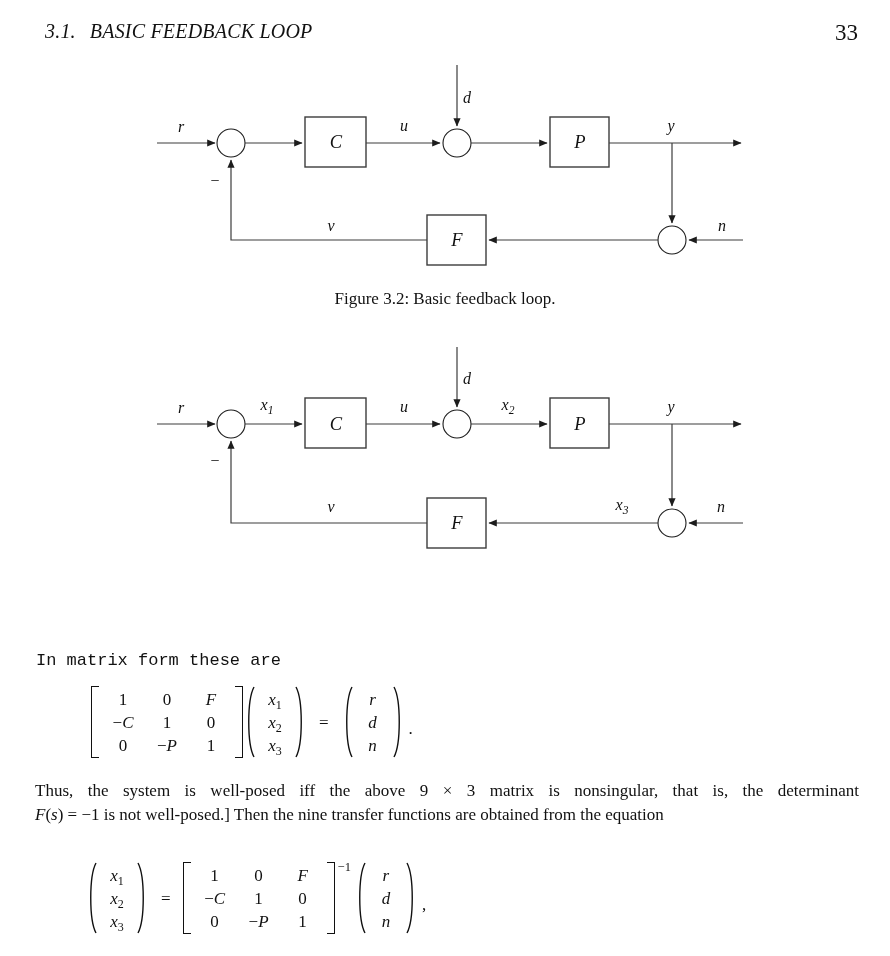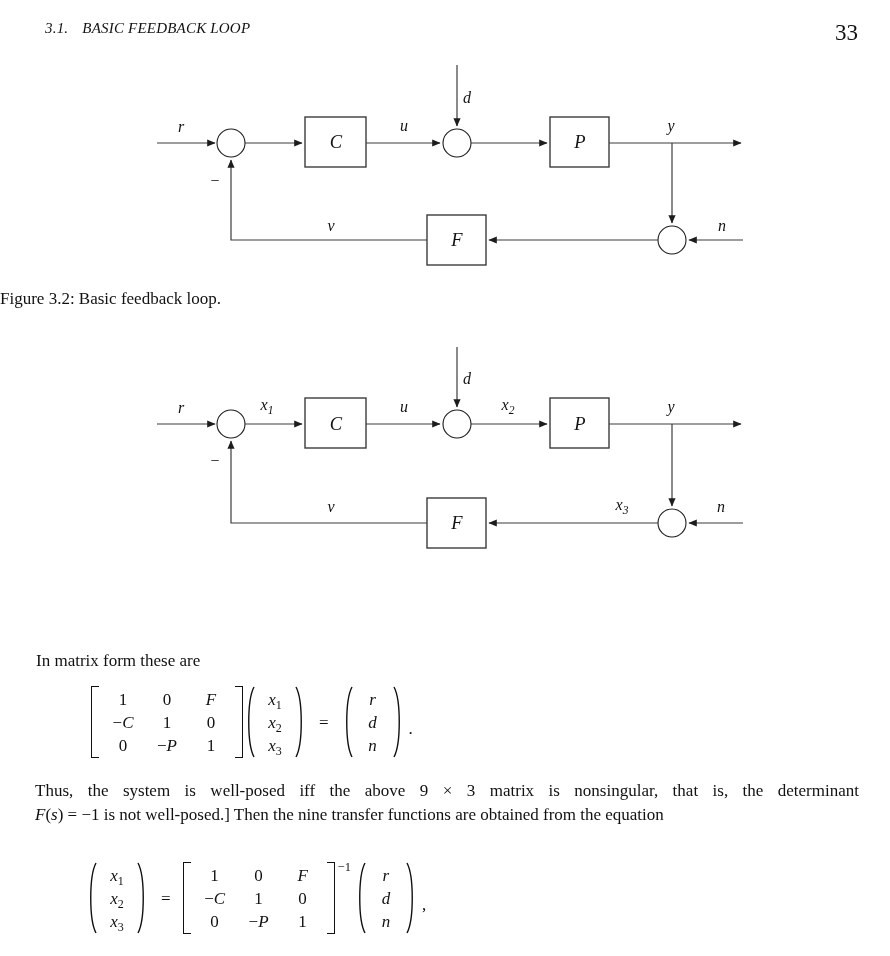--- a/index.html
+++ b/index.html
@@ -1,40 +1,40 @@
 <!DOCTYPE html>
 <html><head>
 <meta charset="utf-8">
 <style>
   html,body { margin:0; padding:0; background:#ffffff; }
   .page {
     position:relative; width:890px; height:956px; background:#ffffff;
     font-family:"Liberation Serif", serif; color:#111; overflow:hidden;
   }
   .hdr-left {
-    position:absolute; left:45px; top:20px; font-size:15px; font-style:italic;
+    position:absolute; left:45px; top:20px; font-size:20px; font-style:italic;
     letter-spacing:0.2px;
   }
   .hdr-left .sec { margin-right:14px; }
   .hdr-page { position:absolute; right:32px; top:20px; font-size:23px; }
   .fig-svg { position:absolute; }
   .fig-svg line, .fig-svg polyline { stroke:#3c3c3c; stroke-width:1.2; fill:none; }
   .fig-svg rect { stroke:#3c3c3c; stroke-width:1.4; fill:#ffffff; }
   .fig-svg circle { stroke:#1c1c1c; stroke-width:1.1; fill:#ffffff; }
   .lbl {
     position:absolute; transform:translate(-50%,-50%); font-size:16px;
     font-style:italic; white-space:nowrap; line-height:1;
   }
   .lbl sub { font-size:11.5px; font-style:italic; }
   .block-lbl { font-size:18.5px; }
   .plain { font-style:normal; }
   .caption {
-    position:absolute; left:0; right:0; text-align:left; font-size:17px;
-  }
-  .bodytext { position:absolute; font-size:17px; }
+    position:absolute; left:0; right:0; text-align:center; font-size:17px;
+  }
+  .bodytext { position:absolute; font-size:17px;font-family:Liberation Mono, monospace; }
   .par {
     position:absolute; left:35px; width:824px; font-size:17px;
     line-height:23.5px;
   }
   .par .pline { text-align:justify; }
   .par .pline.jall { text-align-last:justify; }
   .mi { font-style:italic; }
   .eq {
     position:absolute; display:flex; align-items:center; font-size:17px;
     line-height:23px;

